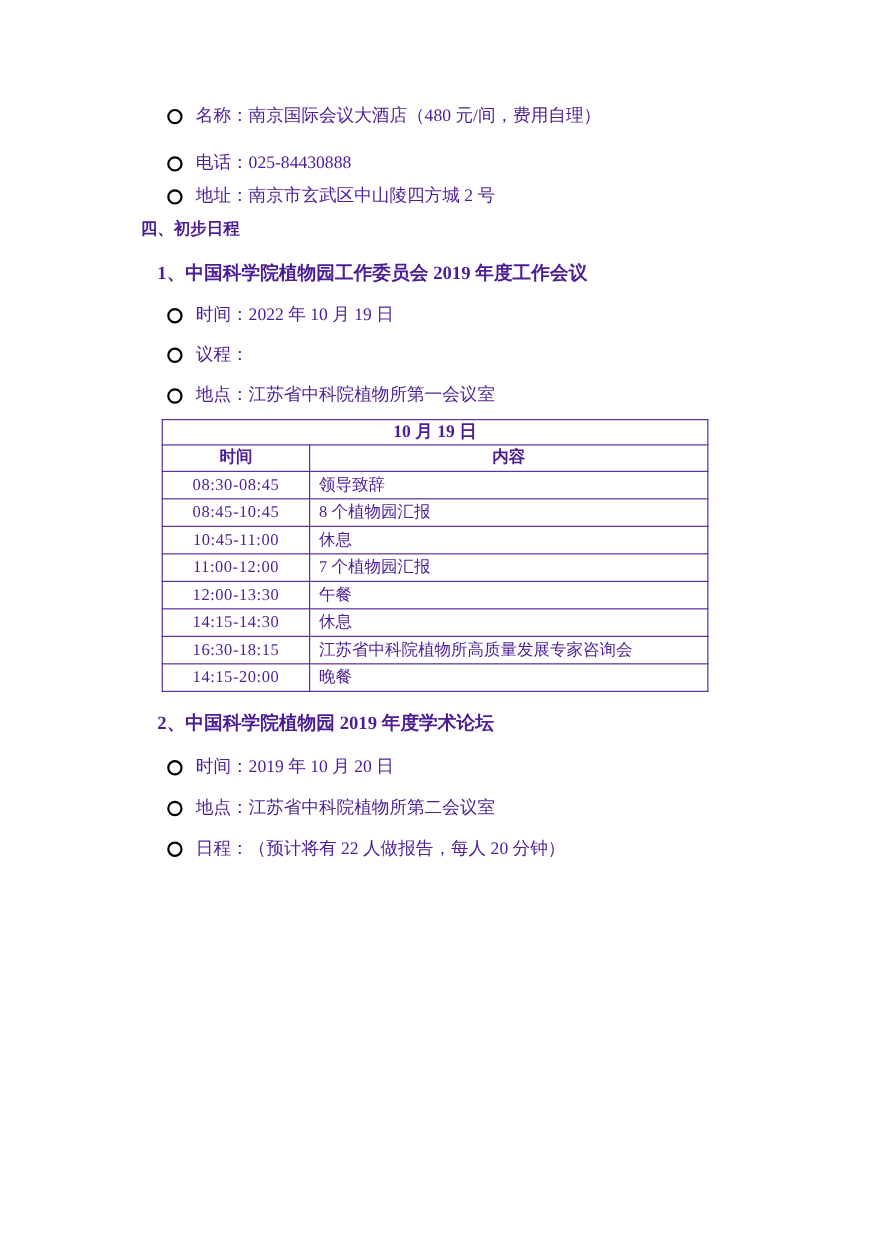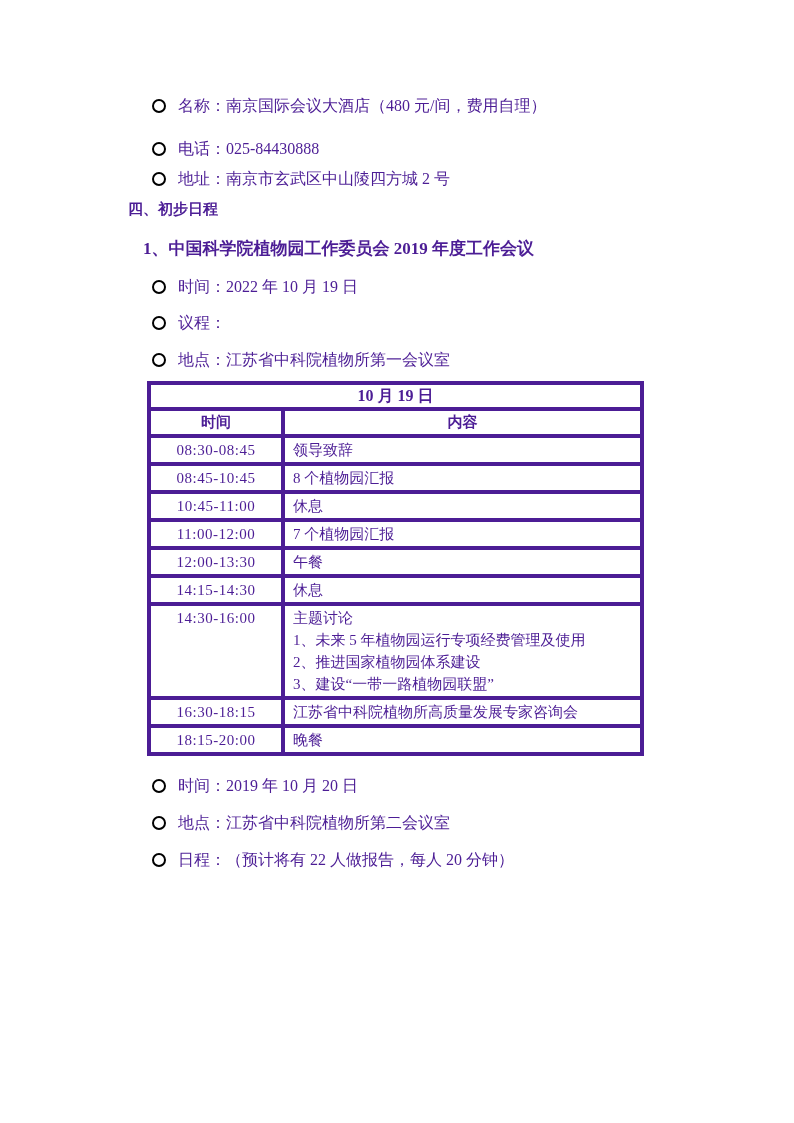--- a/index.html
+++ b/index.html
@@ -49,21 +49,21 @@
   }
   .h2 + .bullet-line { margin-top: 18px; }
   .agenda-table {
     border-collapse: collapse;
     margin: 11px 0 0 19px;
     width: 497px;
     table-layout: fixed;
     font-size: 15px;
   }
   .agenda-table td {
-    border: 4px solid #4c1d95;
+    border: 1px solid #4c1d95;
     padding: 1px 0;
     line-height: 22px;
     vertical-align: top;
   }
   .agenda-table td.tbl-title {
     text-align: center;
     font-weight: bold;
     font-size: 16px;
     line-height: 20px;
   }
@@ -158,38 +158,32 @@
         </tr>
         <tr>
           <td class="time-cell">12:00-13:30</td>
           <td class="content-cell">午餐</td>
         </tr>
         <tr>
           <td class="time-cell">14:15-14:30</td>
           <td class="content-cell">休息</td>
         </tr>
         <tr>
-          <td class="time-cell">14:30-16:00</td>
-          <td class="content-cell">主题讨论
-1、未来 5 年植物园运行专项经费管理及使用
-2、推进国家植物园体系建设
-3、建设“一带一路植物园联盟”</td>
-        </tr>
-        <tr>
           <td class="time-cell">16:30-18:15</td>
           <td class="content-cell">江苏省中科院植物所高质量发展专家咨询会</td>
         </tr>
         <tr>
-          <td class="time-cell">18:15-20:00</td>
+          <td class="time-cell">14:15-20:00</td>
           <td class="content-cell">晚餐</td>
         </tr>
       </tbody>
     </table>
 
 
+    <div class="h2 sec2">2、中国科学院植物园 2019 年度学术论坛</div>
     <div class="bullet-line" style="margin-top:20px">
       <span class="bullet-circle"></span>
       <span>时间：2019 年 10 月 20 日</span>
     </div>
     <div class="bullet-line" style="margin-top:17px">
       <span class="bullet-circle"></span>
       <span>地点：江苏省中科院植物所第二会议室</span>
     </div>
     <div class="bullet-line" style="margin-top:17px">
       <span class="bullet-circle"></span>

